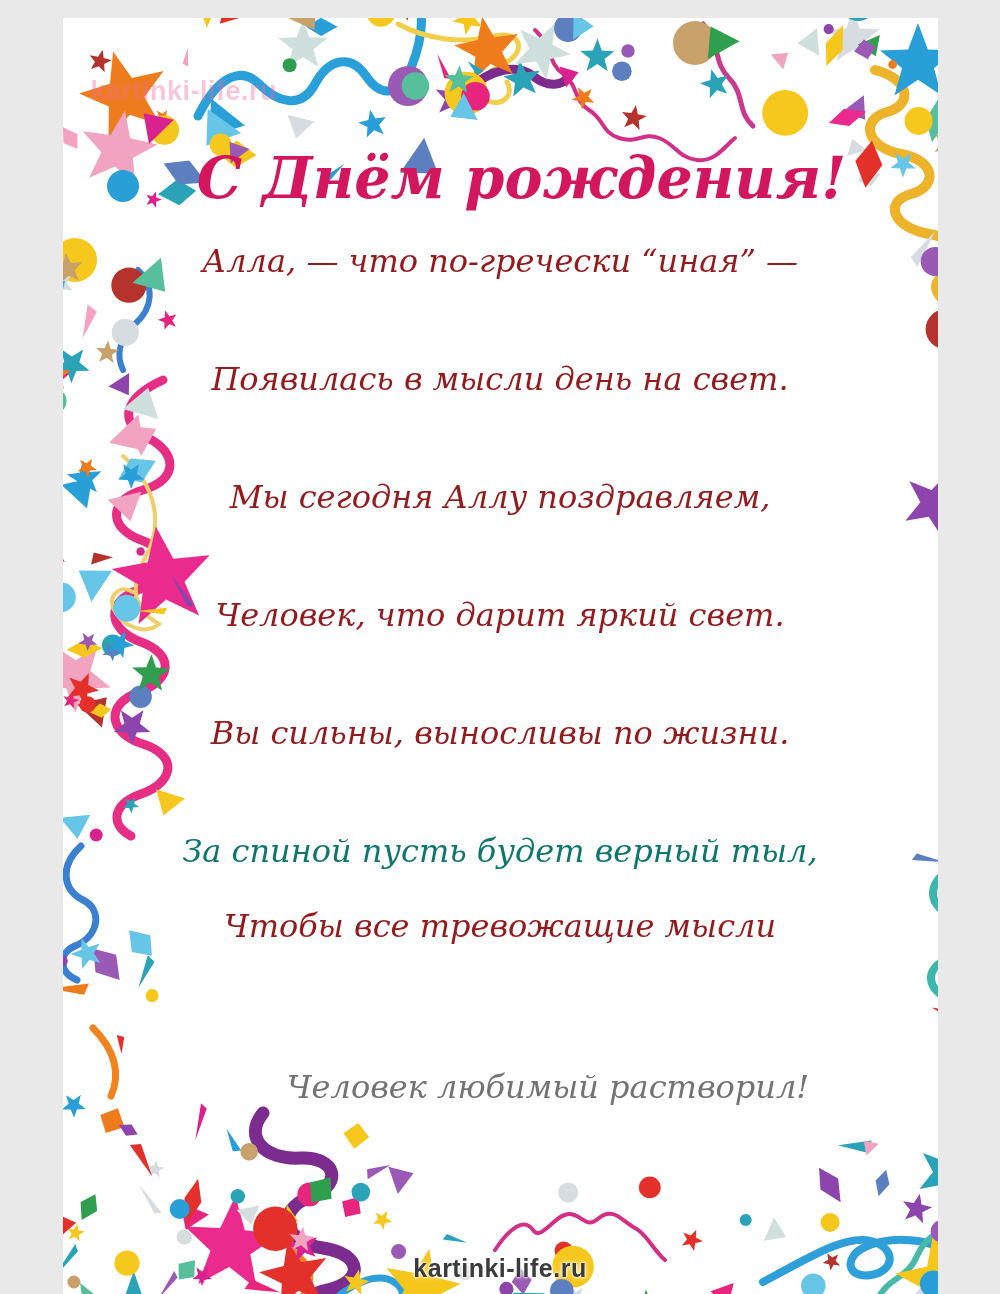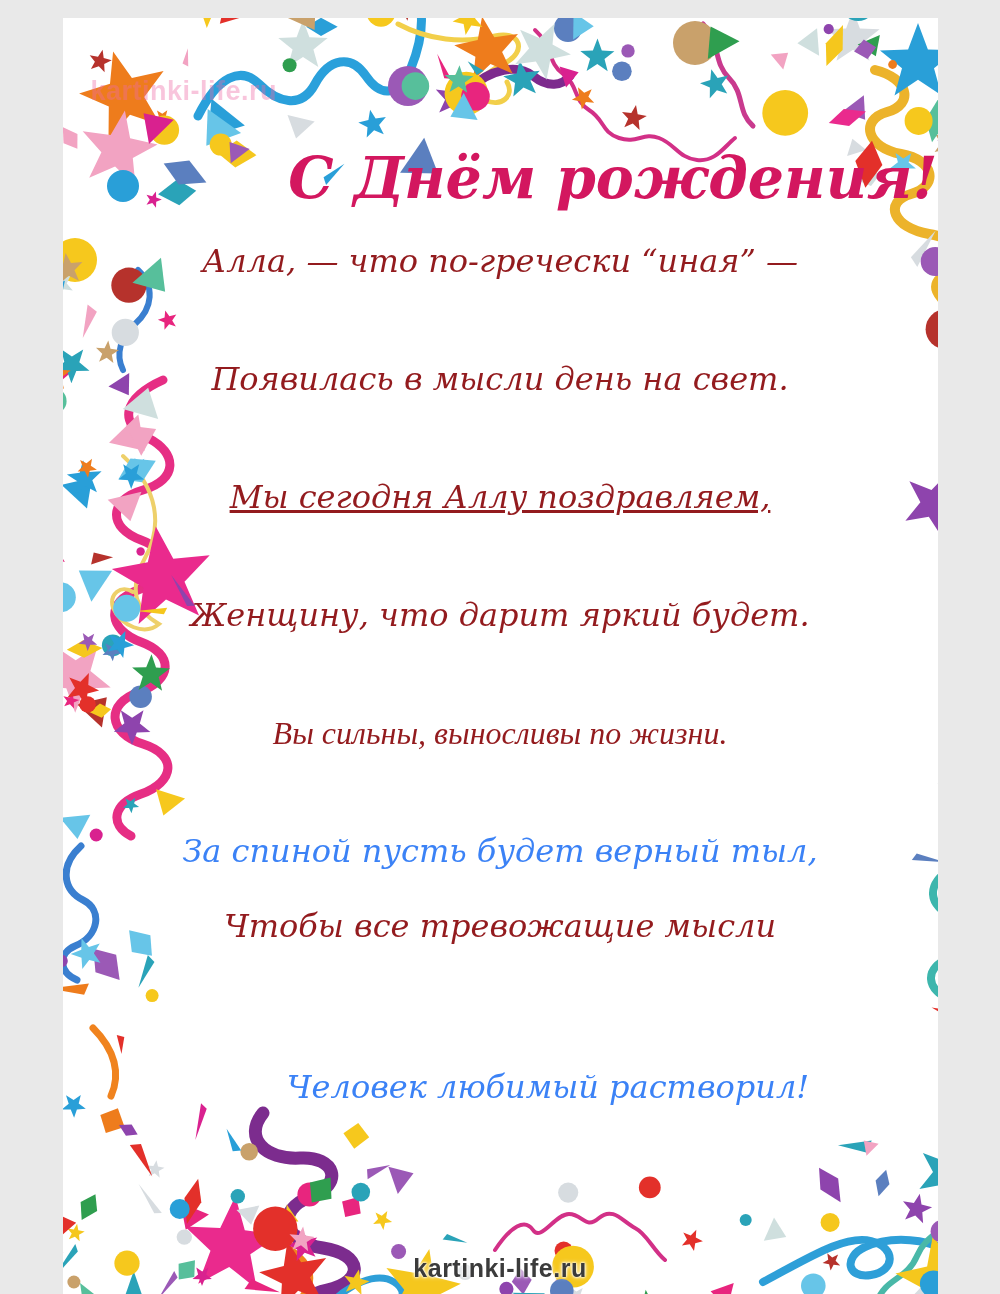--- a/index.html
+++ b/index.html
@@ -4,21 +4,21 @@
 <style>
   html,body{margin:0;padding:0;background:#e9e9e9;}
   .page{
     position:relative;width:875px;height:1294px;margin:18px auto;
     background:#ffffff;overflow:hidden;
     font-family:"DejaVu Serif",serif;
   }
   #confetti{position:absolute;left:0;top:0;}
   .card-title{
     position:absolute;left:0;right:0;top:127px;margin:0;
-    text-align:right;font-size:57px;line-height:1.15;
+    text-align:center;font-size:57px;line-height:1.15;
     font-weight:bold;font-style:italic;padding-left:43px;
   }
   .poem-line{
     position:absolute;left:0;width:100%;margin:0;
     text-align:center;font-style:italic;
     font-size:32px;line-height:48px;
   }
   .poem-line:nth-of-type(1){top:219px}
   .poem-line:nth-of-type(2){top:337px}
   .poem-line:nth-of-type(3){top:455px}
@@ -382,22 +382,22 @@
       <polygon points="611.1878470680676,1282.2 620.9,1299.6 603.0,1298.0" fill="#9b59b6" transform="rotate(294 611.1878470680676 1292.4091321509331)"></polygon>
     </svg>
 
   <div class="watermark-tl" style="color: rgb(239, 106, 165);">kartinki-life.ru</div>
 
   <h1 class="card-title" style="color: rgb(211, 23, 95);">С Днём рождения!</h1>
 
   <div class="poem">
     <p class="poem-line" style="color: rgb(147, 27, 30);">Алла, — что по-гречески “иная” —</p>
     <p class="poem-line" style="color: rgb(147, 27, 30);">Появилась в мысли день на свет.</p>
-    <p class="poem-line" style="color: rgb(147, 27, 30); text-decoration: underline;">Мы сегодня Аллу поздравляем,</p>
-    <p class="poem-line" style="color: rgb(147, 27, 30);">Женщину, что дарит яркий будет.</p>
-    <p class="poem-line" style="color: rgb(147, 27, 30); font-family: Liberation Serif, serif;">Вы сильны, выносливы по жизни.</p>
-    <p class="poem-line" style="color: #3b82f6;">За спиной пусть будет верный тыл,</p>
+    <p class="poem-line" style="color: rgb(147, 27, 30);">Мы сегодня Аллу поздравляем,</p>
+    <p class="poem-line" style="color: rgb(147, 27, 30);">Человек, что дарит яркий свет.</p>
+    <p class="poem-line" style="color: rgb(147, 27, 30);">Вы сильны, выносливы по жизни.</p>
+    <p class="poem-line" style="color: #0f766e;">За спиной пусть будет верный тыл,</p>
     <p class="poem-line" style="color: rgb(147, 27, 30);">Чтобы все тревожащие мысли</p>
-    <p class="poem-line" style="color: #3b82f6; padding-left: 48px;">Человек любимый растворил!</p>
+    <p class="poem-line" style="color: #737373; padding-left: 48px;">Человек любимый растворил!</p>
   </div>
 
   <div class="watermark-bottom" style="color: rgb(59, 59, 59);">kartinki-life.ru</div>
 </div>
 
 </body></html>

